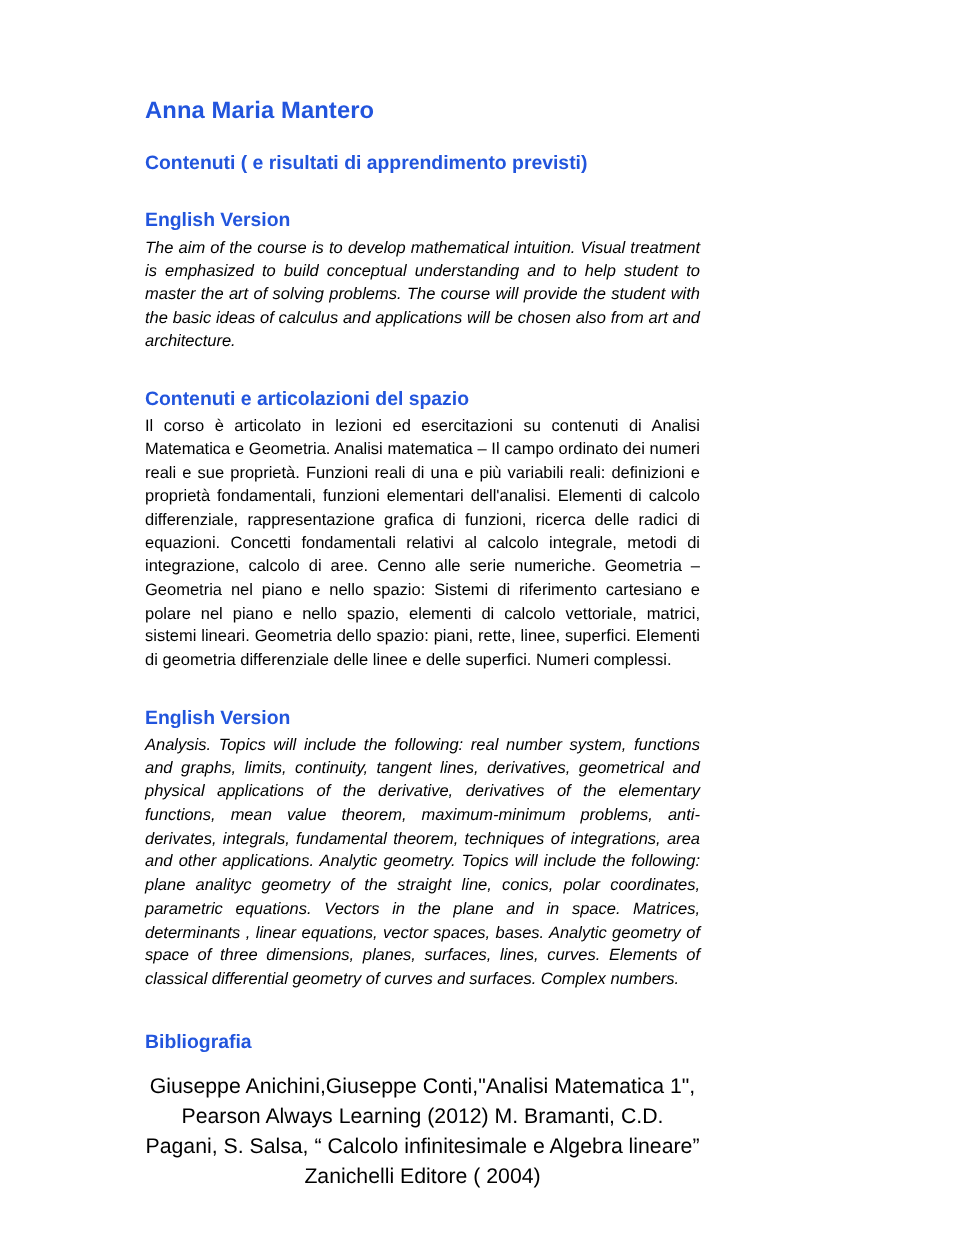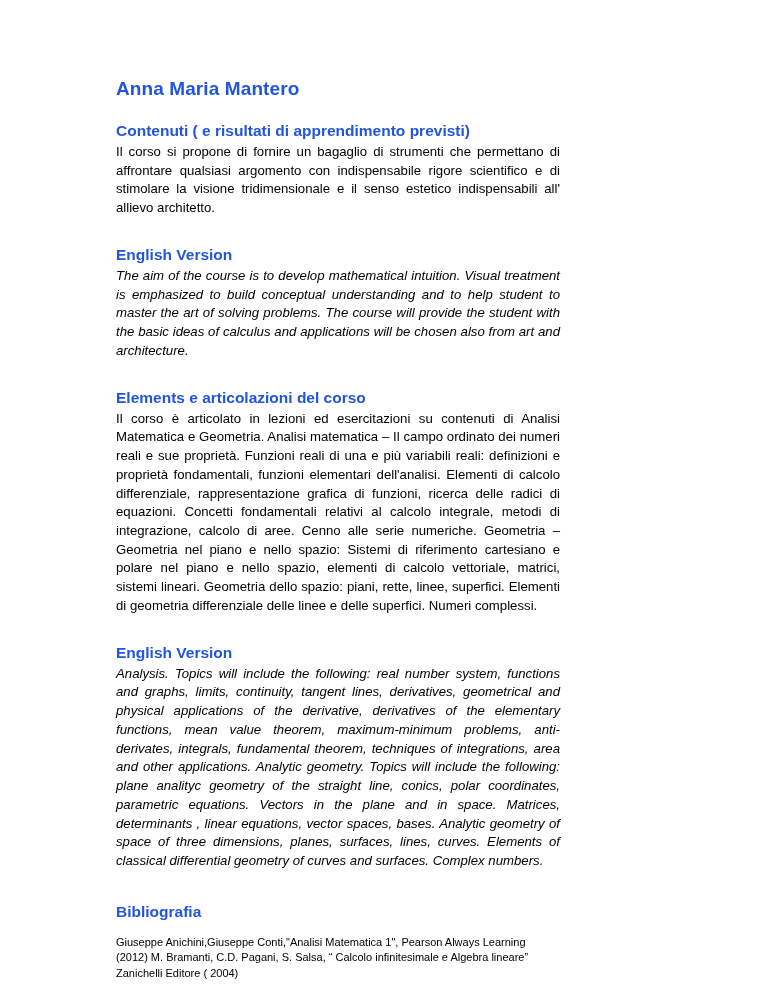--- a/index.html
+++ b/index.html
@@ -44,48 +44,47 @@
   p.body-text {
     font-size: 13.2px;
     line-height: 1.42;
     text-align: justify;
     margin: 0;
   }
   p.body-text.italic {
     font-style: italic;
   }
   p.biblio-text {
-    font-size: 11px;
+    font-size: 17px;
     line-height: 1.42;
-    text-align: left;
+    text-align: center;
     margin: 0;
   }
   .block {
     margin-bottom: 0;
   }
 </style>
 </head>
 <body>
 
 <div class="page">
 
   <h1 class="doc-title">Anna Maria Mantero</h1>
 
   <div class="block">
     <h2 class="section-heading">Contenuti ( e risultati di apprendimento previsti)</h2>
-    <p class="body-text">Il corso si propone di fornire un bagaglio di strumenti che permettano di affrontare qualsiasi argomento con indispensabile rigore scientifico e di stimolare la visione tridimensionale e il senso estetico indispensabili all' allievo architetto.</p>
   </div>
 
   <div class="block">
     <h2 class="section-heading spaced">English Version</h2>
     <p class="body-text italic">The aim of the course is to develop mathematical intuition. Visual treatment is emphasized to build conceptual understanding and to help student to master the art of solving problems. The course will provide the student with the basic ideas of calculus and applications will be chosen also from art and architecture.</p>
   </div>
 
   <div class="block">
-    <h2 class="section-heading spaced">Elements e articolazioni del corso</h2>
+    <h2 class="section-heading spaced">Contenuti e articolazioni del spazio</h2>
     <p class="body-text">Il corso è articolato in lezioni ed esercitazioni su contenuti di Analisi Matematica e Geometria.   Analisi matematica – Il campo ordinato dei numeri reali e sue proprietà. Funzioni reali di una e più variabili reali: definizioni e proprietà fondamentali, funzioni elementari dell'analisi.  Elementi di calcolo differenziale, rappresentazione grafica di funzioni, ricerca delle radici di equazioni.  Concetti fondamentali relativi al calcolo integrale, metodi di integrazione, calcolo di aree.   Cenno alle serie numeriche.  Geometria – Geometria nel piano e nello spazio: Sistemi di riferimento cartesiano e polare nel piano e nello spazio, elementi di calcolo vettoriale, matrici, sistemi lineari. Geometria dello spazio: piani, rette, linee, superfici. Elementi di geometria differenziale delle linee e delle superfici. Numeri complessi.</p>
   </div>
 
   <div class="block">
     <h2 class="section-heading spaced">English Version</h2>
     <p class="body-text italic">Analysis. Topics will include the following: real number system, functions and graphs, limits, continuity, tangent lines, derivatives, geometrical and physical applications of the derivative, derivatives of the elementary functions, mean value theorem, maximum-minimum problems, anti-derivates, integrals, fundamental theorem, techniques of integrations, area and other applications. Analytic geometry. Topics will include the following: plane analityc geometry of the straight line, conics, polar coordinates, parametric equations. Vectors in the plane and in space. Matrices, determinants , linear equations, vector spaces, bases. Analytic geometry of space of three dimensions, planes, surfaces, lines, curves. Elements of classical differential geometry of curves and surfaces. Complex numbers.</p>
   </div>
 
   <div class="block">
     <h2 class="section-heading biblio">Bibliografia</h2>

